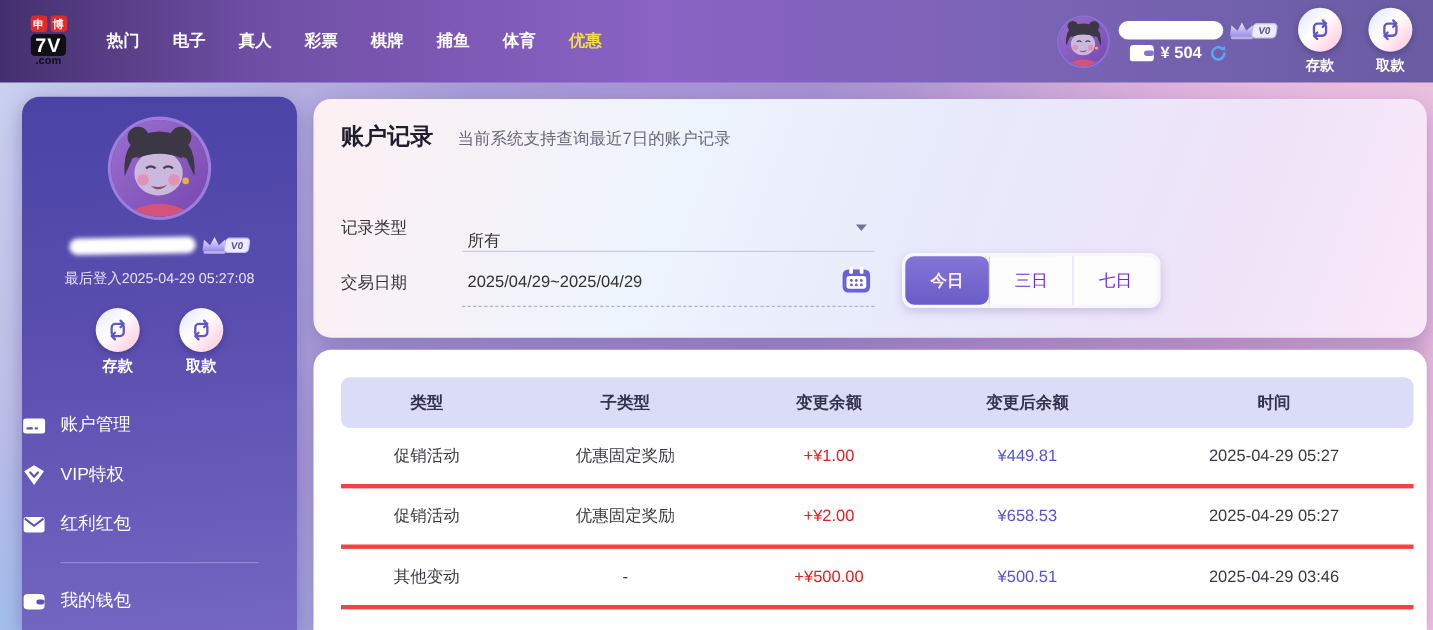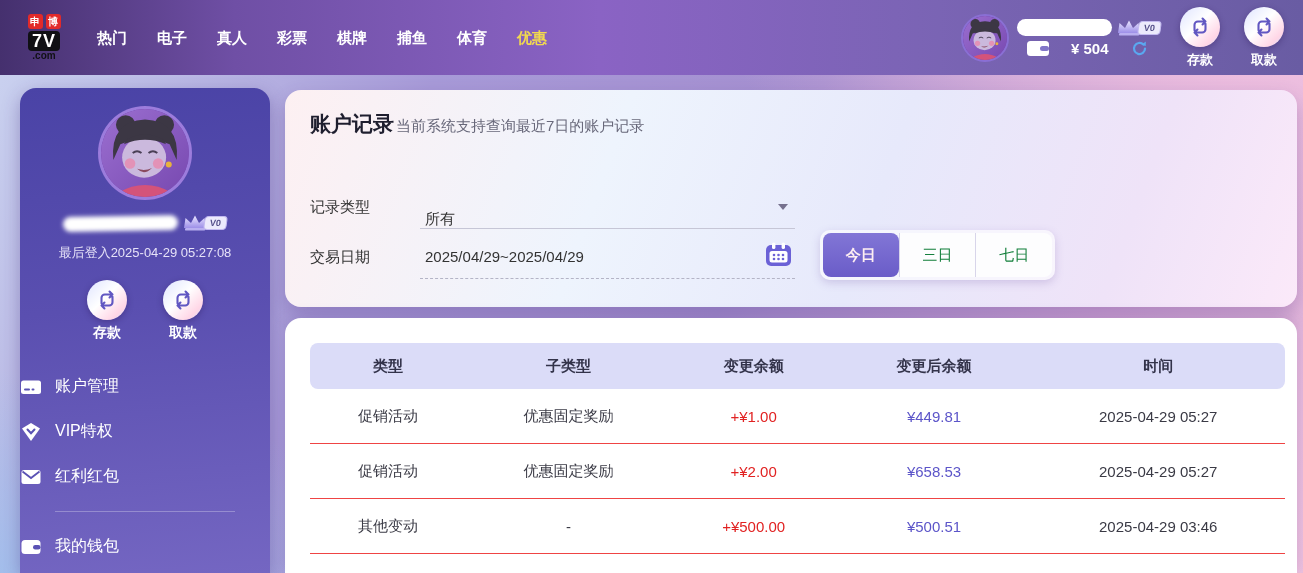--- a/index.html
+++ b/index.html
@@ -31,21 +31,21 @@
   .avatar { border-radius:50%; overflow:hidden; border:2px solid #8a6fd4; background:#7748b0; flex:none; }
   .avatar svg { display:block; width:100%; height:100%; }
   .nav-avatar { width:48px; height:48px; }
   .user-col { margin-left:8px; display:flex; flex-direction:column; gap:3px; }
   .user-row1 { display:flex; align-items:center; }
   .blur-pill { background:#fff; border-radius:10px; }
   .nav-pill { width:95px; height:17px; }
   .crown-wrap { display:flex; align-items:center; margin-left:4px; }
   .v0-badge { background:#eceafc; border:1px solid #c3baf0; color:#55508a; font-size:9px;
     font-weight:bold; border-radius:4px; padding:1px 5px; margin-left:-4px; transform:skewX(-8deg); }
-  .balance-row { display:flex; align-items:center; gap:22px; margin-left:10px; }
+  .balance-row { display:flex; align-items:center; gap:6px; margin-left:10px; }
   .balance-amt { color:#fff; font-size:15px; font-weight:bold; }
   .circle-btn-col { display:flex; flex-direction:column; align-items:center; margin-left:14px; cursor:pointer; width:50px; }
   .circle-btn { width:40px; height:40px; border-radius:50%;
     background:linear-gradient(135deg,#dfe4ff 0%,#ffffff 45%,#ffd6e6 80%,#cfe4ff 100%);
     display:flex; align-items:center; justify-content:center;
     box-shadow:0 2px 6px rgba(40,20,80,.35); }
   .circle-btn-label { color:#fff; font-size:13px; font-weight:bold; margin-top:4px; }
   
   .sidebar { position:absolute; left:20px; top:88px; width:250px; height:485px;
     border-radius:16px 16px 0 0;
@@ -63,43 +63,43 @@
   .menu-item .mi-icon { width:22px; height:22px; flex:none; display:flex; align-items:center; }
   .menu-item .mi-label { color:#fff; font-size:16px; margin-left:13px; }
   .menu-divider { height:1px; background:rgba(255,255,255,.28); margin:12px 35px; }
   
   .filter-card { position:absolute; left:285px; top:90px; width:1012px; height:217px;
     border-radius:16px;
     background:linear-gradient(110deg,#fdf0f2 0%,#eef4fd 32%,#e7e9fb 58%,#efe3f8 82%,#fbe9f9 100%);
     box-shadow:0 8px 18px rgba(90,60,140,.30); z-index:3; }
   .page-title-row { position:absolute; left:25px; top:20px; display:flex; align-items:baseline; }
   .page-title { font-size:21px; font-weight:bold; color:#1e1e2e; }
-  .page-subtitle { font-size:15px; color:#68687a; margin-left:2px; }
+  .page-subtitle { font-size:15px; color:#68687a; margin-left:22px; }
   .filter-label { position:absolute; left:25px; font-size:15px; color:#333; }
   .filter-value { position:absolute; left:140px; font-size:15px; color:#333; }
   .underline-solid { position:absolute; left:135px; width:375px; border-bottom:1px solid #c6c6d6; }
   .underline-dashed { position:absolute; left:135px; width:375px; border-bottom:1px dashed #b4b4c6; }
   .caret-down { position:absolute; left:493px; width:0; height:0;
     border-left:5px solid transparent; border-right:5px solid transparent; border-top:6px solid #76718e; cursor:pointer; }
   .calendar-btn { position:absolute; left:480px; top:152px; cursor:pointer; }
   .tabs { position:absolute; left:535px; top:140px; width:235px; height:50px;
     background:rgba(255,255,255,.6); border-radius:10px; display:flex; align-items:center;
     padding:3px; box-shadow:0 3px 8px rgba(120,90,170,.25); }
   .tab { flex:1; height:44px; display:flex; align-items:center; justify-content:center;
-    font-size:15px; color:#15803d; background:#fdfdfe; cursor:pointer; }
+    font-size:15px; color:#6d28d9; background:#fdfdfe; cursor:pointer; }
   .tab-sep { width:1px; height:44px; background:#d8d5ea; }
   .tab.last { border-radius:0 8px 8px 0; }
   .tab.active { background:linear-gradient(180deg,#8276d6 0%,#6a5cc8 100%);
     color:#fdeef2; border-radius:8px; font-weight:bold; }
   
   .table-card { position:absolute; left:285px; top:318px; width:1012px; height:255px;
     border-radius:16px 16px 0 0; background:#fff; box-shadow:0 -2px 14px rgba(90,60,140,.18); z-index:3;padding-left:32px; }
   .acct-table { position:absolute; left:25px; top:25px; width:975px; }
   .t-header { display:flex; height:46px; background:#dbdcf8; border-radius:8px; align-items:center; }
-  .t-row { display:flex; height:55px; align-items:center; border-bottom:1px solid #ef4444; }
+  .t-row { display:flex; height:55px; align-items:center; border-bottom:4px solid #ef4444; }
   .t-cell { text-align:center; font-size:15px; color:#3a3a45; }
   .t-header .t-cell { font-weight:600; color:#33334a; }
   .c0{width:16%}.c1{width:21%}.c2{width:17%}.c3{width:20%}.c4{width:26%}
   .amt-red { color:#e12222; }
   .amt-purple { color:#5c55c9; }
 </style>
 </head>
 <body>
 
 <div class="navbar">

